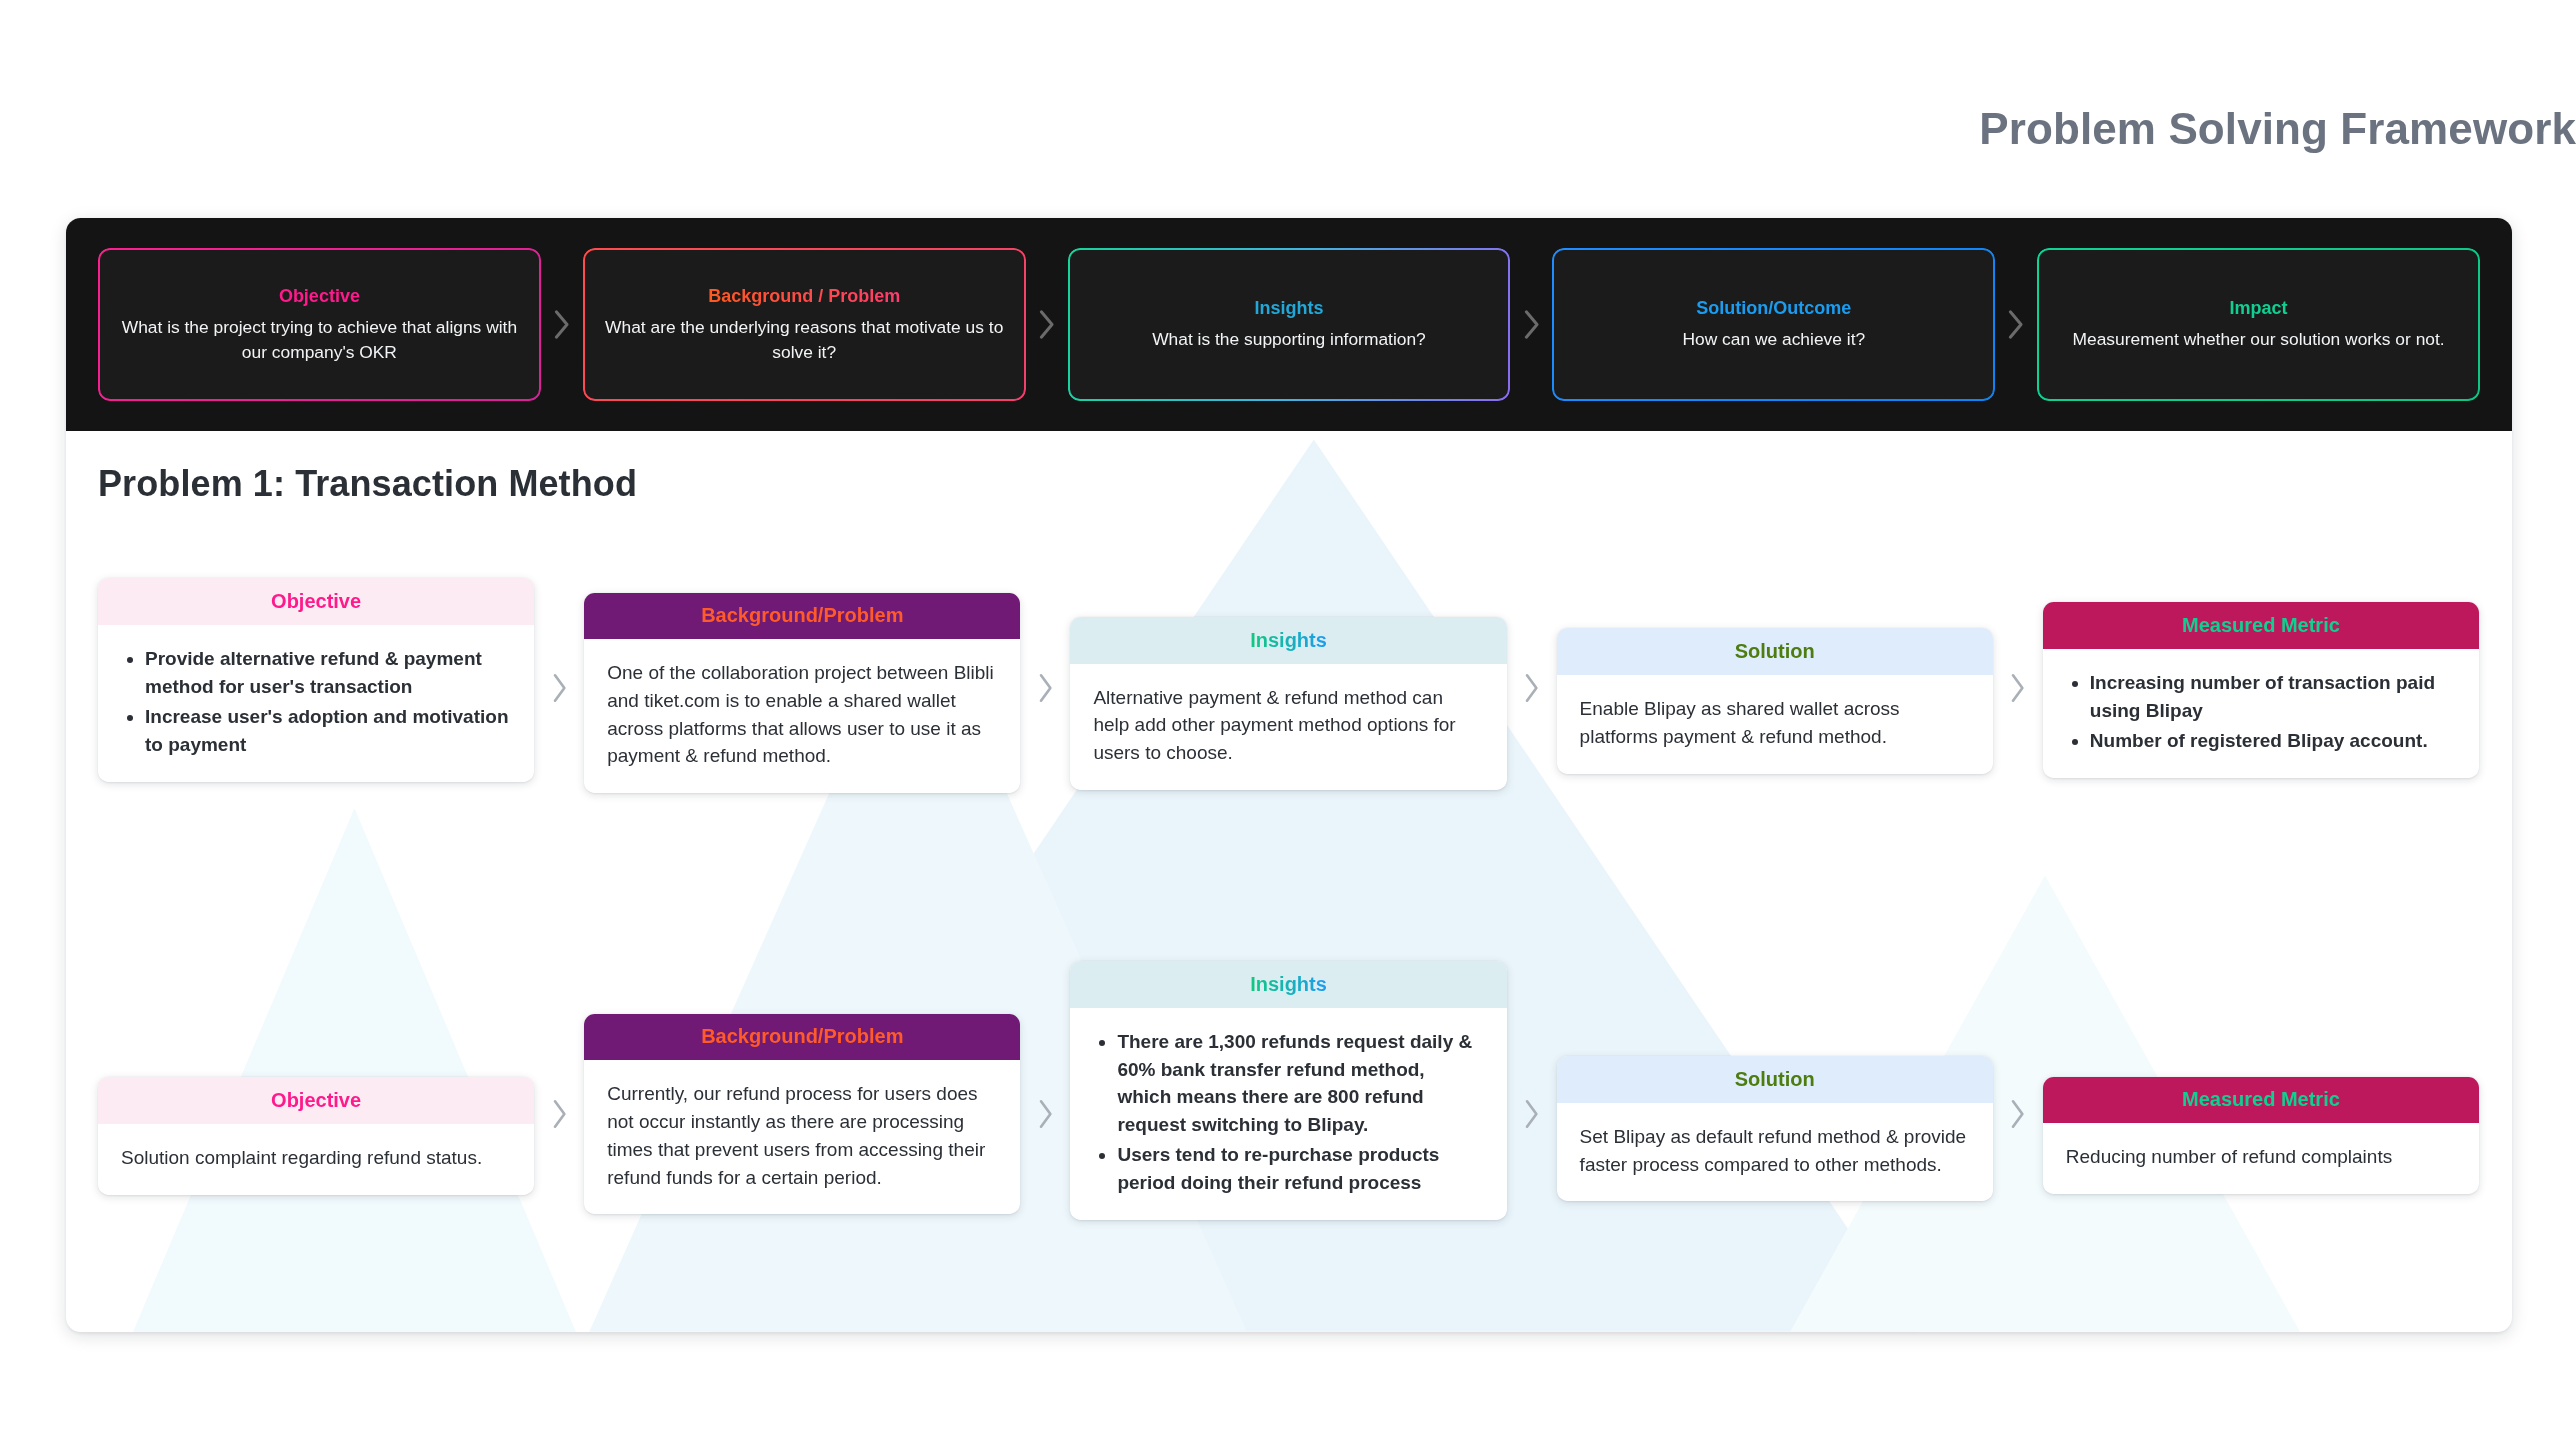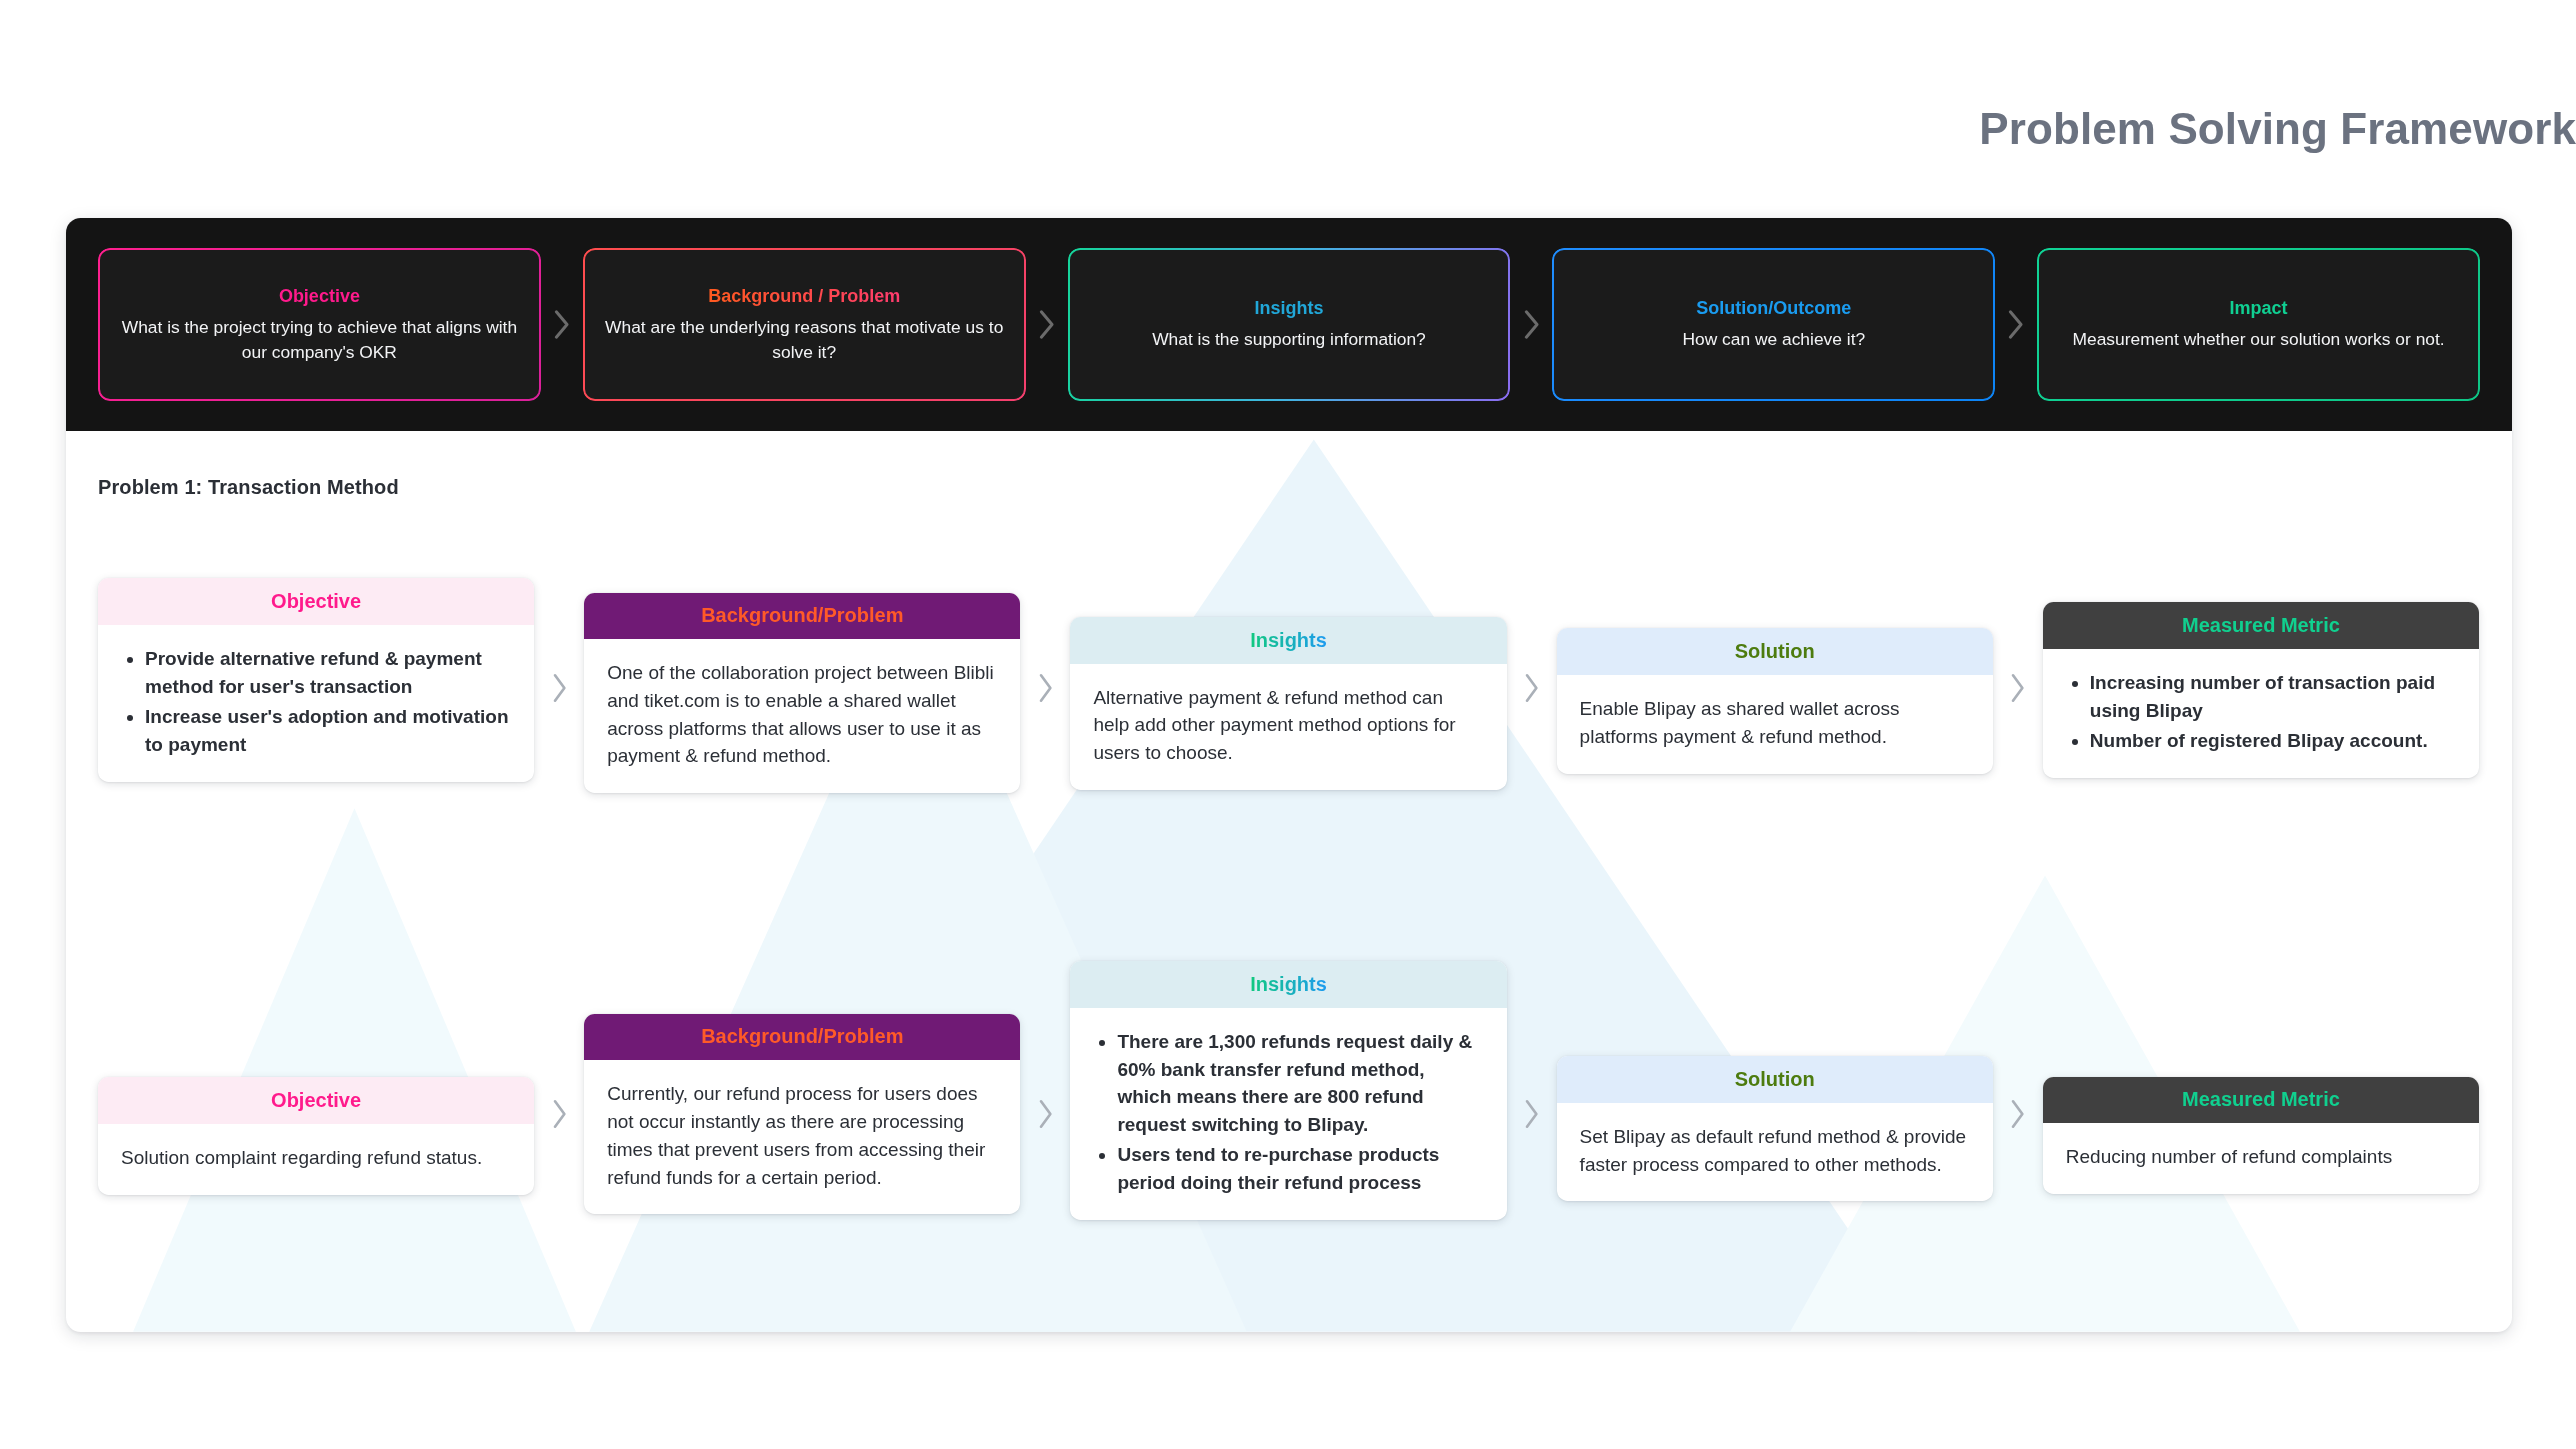--- a/index.html
+++ b/index.html
@@ -131,26 +131,25 @@
     display: flex;
     align-items: center;
     justify-content: center;
     color: #6b6b6b;
   }
   .legend-arrow svg { display: block; }
 
   
   .section-heading {
     position: absolute;
-    font-size: 20px;
+    font-size: 36px;
     font-weight: bold;
     color: #2b2f36;
     z-index: 2;
     letter-spacing: 0.1px;
-    margin-top: 13px;
   }
   #sec1-heading { left: 32px; top: 245px; }
 
   
   .row {
     position: absolute;
     left: 32px;
     width: 2381px;
     display: flex;
     align-items: center;
@@ -199,21 +198,21 @@
     background: #dcedf2;
     color: #16b2c7;
   }
   .ch-insights span {
     background: linear-gradient(90deg, #11c97f 0%, #1e9bf0 100%);
     -webkit-background-clip: text;
             background-clip: text;
     -webkit-text-fill-color: transparent;
   }
   .ch-solution   { background: #dfecfb; color: #4d7c0f; }
-  .ch-metric     { background: #404040; color: #10d08f; text-align: center; }
+  .ch-metric     { background: #be185d; color: #10d08f; text-align: center; }
 
   .card-body {
     padding: 20px 23px 23px;
     font-size: 19px;
     line-height: 1.46;
     color: #2b2f36;
   }
   .card-body p { margin: 0; }
   .card-body ul {
     margin: 0;

